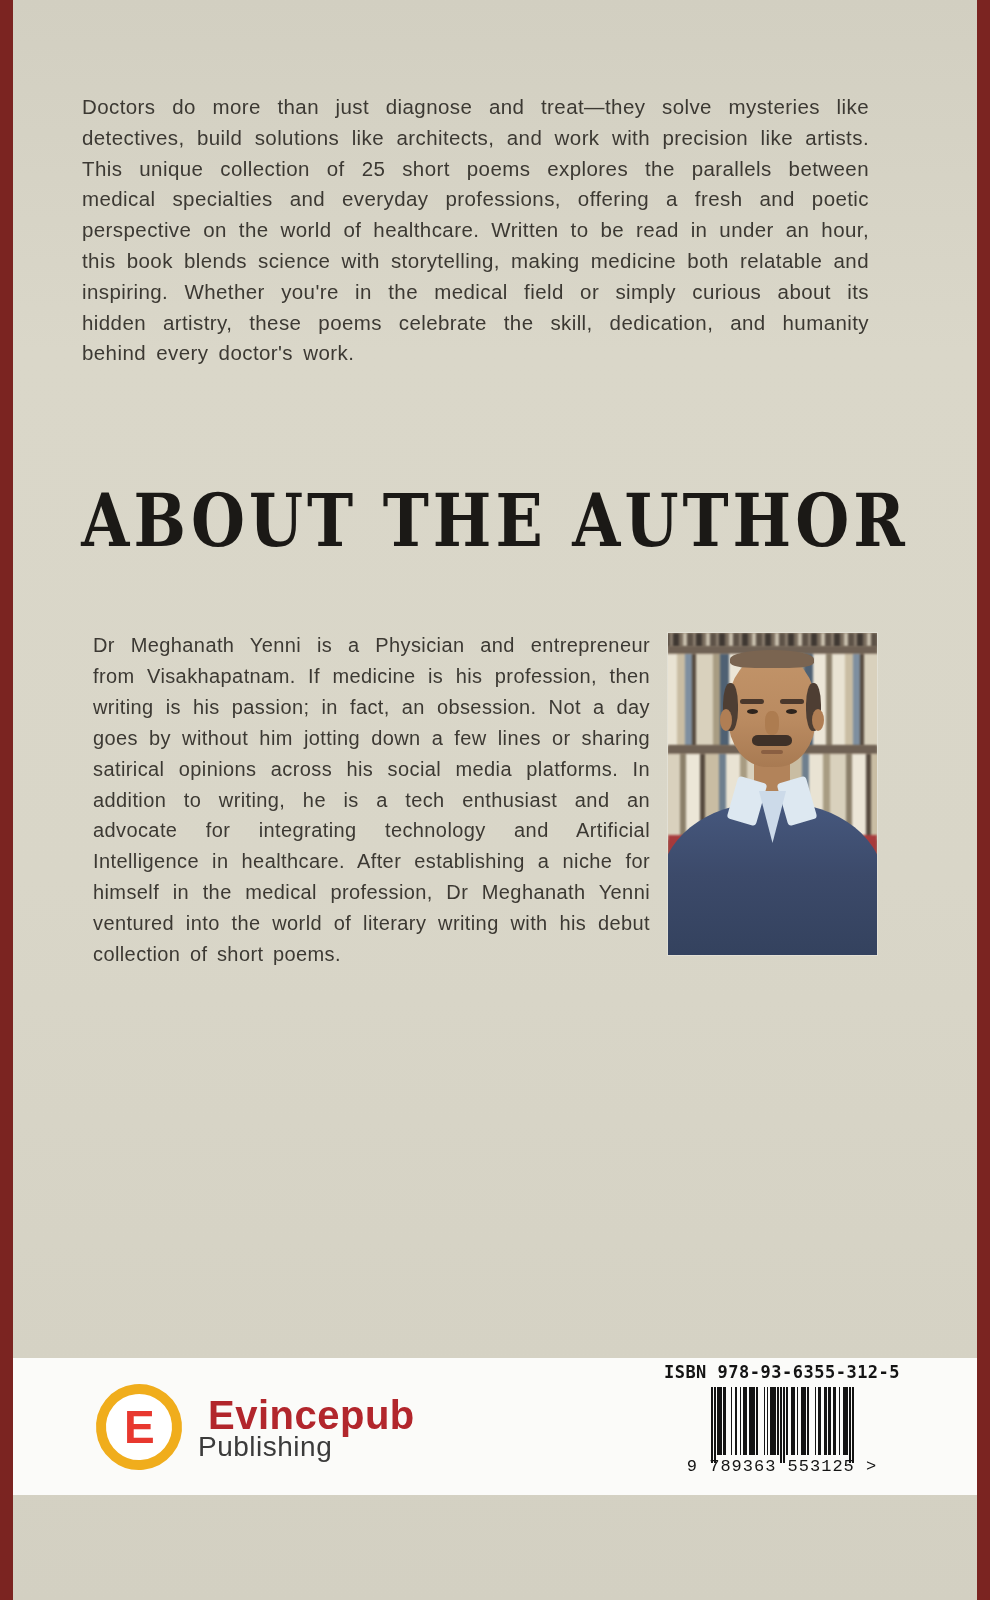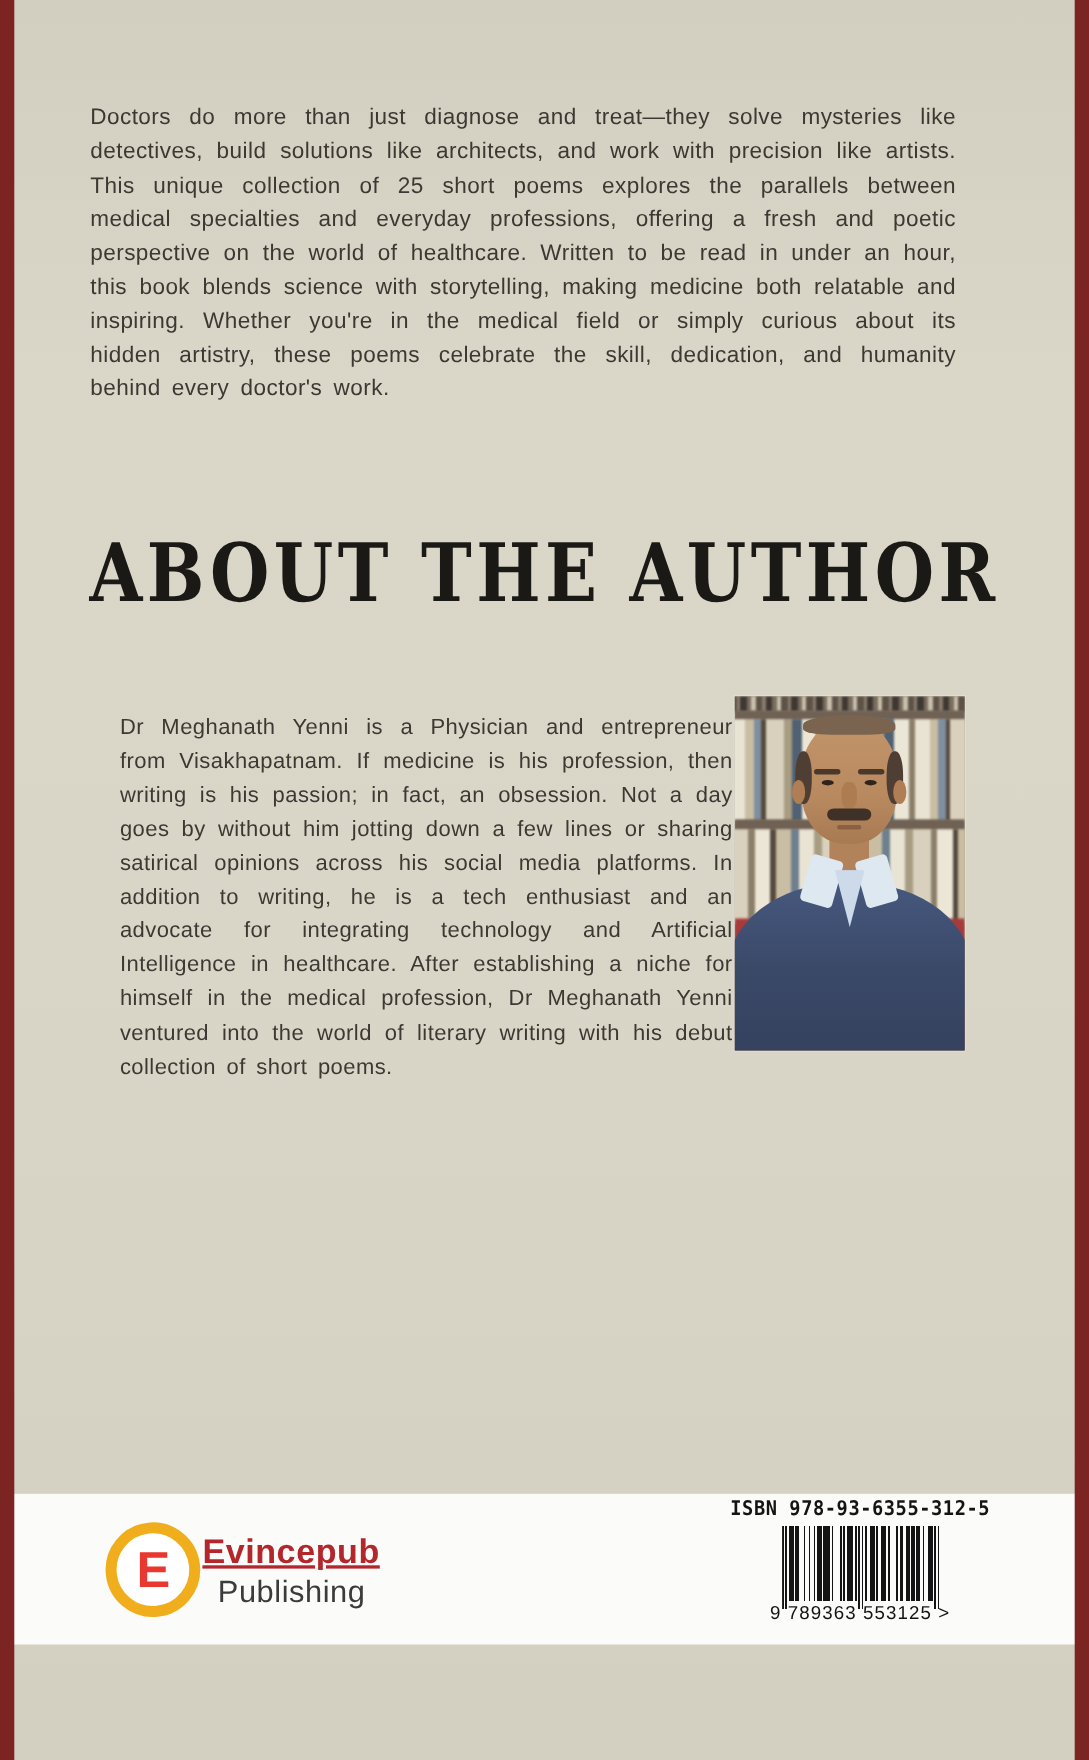--- a/index.html
+++ b/index.html
@@ -9,21 +9,21 @@
   .edge{position:absolute;top:0;bottom:0;width:13px;z-index:20;}
   .edge.left{left:0;}
   .edge.right{right:0;}
   .blurb{position:absolute;left:82px;top:92px;width:787px;margin:0;
          font-size:20.5px;line-height:30.8px;color:#3c3933;
          text-align:justify;letter-spacing:0.02em;word-spacing:0.2em;}
   .about-heading{position:absolute;left:0;top:478px;width:990px;margin:0;
          text-align:center;font-family:"DejaVu Serif","Liberation Serif",serif;
          font-weight:600;font-size:62px;letter-spacing:4px;color:#1b1916;
          transform:scaleY(1.18);transform-origin:top center;white-space:nowrap;}
-  .bio{position:absolute;left:93px;top:630px;width:557px;margin:16px;
+  .bio{position:absolute;left:93px;top:630px;width:557px;margin:0;
        font-size:20px;line-height:30.9px;color:#3c3933;
        text-align:justify;letter-spacing:0.02em;word-spacing:0.18em;}
   
   .photo{position:absolute;left:668px;top:633px;width:209px;height:322px;overflow:hidden;
          background:#9b8c7a;box-shadow:0 0 0 1px rgba(255,255,255,0.25);}
   .photo *{position:absolute;}
   .ph-blur{filter:blur(1.2px);}
   .ph-shelf-top{left:-4px;right:-4px;top:0;height:14px;
       background:repeating-linear-gradient(90deg,#5d5247 0 6px,#8a7d6e 6px 9px,#3f3832 9px 15px,#7a6d5e 15px 19px,#c9c0ae 19px 23px);}
   .ph-board1{left:0;right:0;top:13px;height:8px;background:#6f6154;}
@@ -60,31 +60,31 @@
   .ph-stache{left:84px;top:102px;width:40px;height:11px;background:#3f3128;border-radius:6px/5px;}
   .ph-mouth{left:93px;top:117px;width:22px;height:4px;background:#8a5f42;border-radius:2px;}
   
   .footer-strip{position:absolute;left:0;right:0;top:1358px;height:137px;background:#fbfbf9;z-index:5;}
   .logo-ring{position:absolute;left:96px;top:1384px;width:66px;height:66px;border-radius:50%;
       border:10px solid #f0ad1c;background:#ffffff;z-index:6;
       display:flex;align-items:center;justify-content:center;
       box-shadow:inset 0 0 0 1px rgba(255,255,255,.6);transform:rotate(-6deg);}
   .logo-letter{font-size:46px;font-weight:bold;color:#e8382f;transform:rotate(6deg);
       font-family:"Liberation Sans",sans-serif;line-height:1;}
-  .publisher-name{position:absolute;left:184px;top:1393px;font-size:31px;font-weight:600;
-      color:#b2262c;letter-spacing:0.5px;z-index:6;text-decoration:underline;}
+  .publisher-name{position:absolute;left:208px;top:1393px;font-size:40px;font-weight:600;
+      color:#b2262c;letter-spacing:0.5px;z-index:6;}
   .publisher-sub{position:absolute;left:198px;top:1431px;font-size:28px;font-weight:500;
       color:#3b3b3b;letter-spacing:0.5px;z-index:6;}
   .isbn-text{position:absolute;left:632px;top:1362px;width:300px;text-align:center;
       font-family:"DejaVu Sans Mono","Liberation Mono",monospace;font-weight:bold;
       font-size:17px;letter-spacing:0.5px;color:#141414;z-index:6;transform:scaleY(1.08);}
   .barcode{position:absolute;left:711px;top:1387px;width:143px;height:76px;z-index:6;}
   .barcode svg{width:100%;height:100%;}
   .barcode-digits{position:absolute;left:662px;top:1457px;width:240px;text-align:center;
-      font-family:Liberation Sans, sans-serif;font-size:17px;
+      font-family:Liberation Mono, monospace;font-size:17px;
       letter-spacing:1px;color:#141414;z-index:7;}
 </style>
 </head>
 <body>
 
 <div class="page">
 
   <p class="blurb">Doctors do more than just diagnose and treat—they solve mysteries like detectives, build solutions like architects, and work with precision like artists. This unique collection of 25 short poems explores the parallels between medical specialties and everyday professions, offering a fresh and poetic perspective on the world of healthcare. Written to be read in under an hour, this book blends science with storytelling, making medicine both relatable and inspiring. Whether you're in the medical field or simply curious about its hidden artistry, these poems celebrate the skill, dedication, and humanity behind every doctor's work.</p>
 
   <h1 class="about-heading">ABOUT THE AUTHOR</h1>

